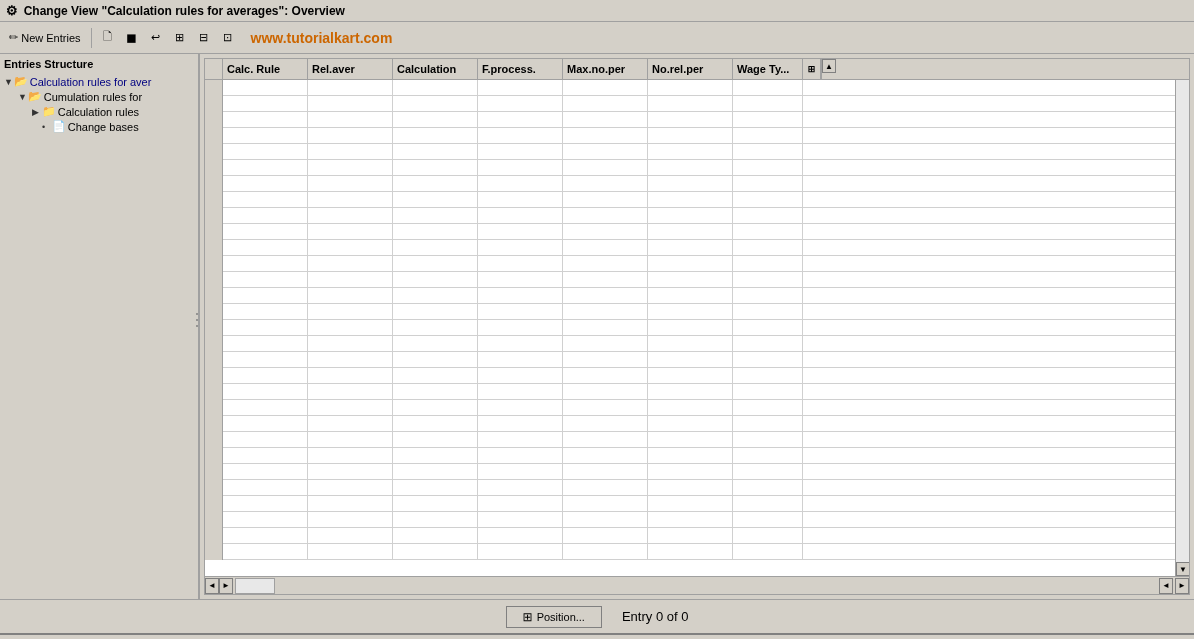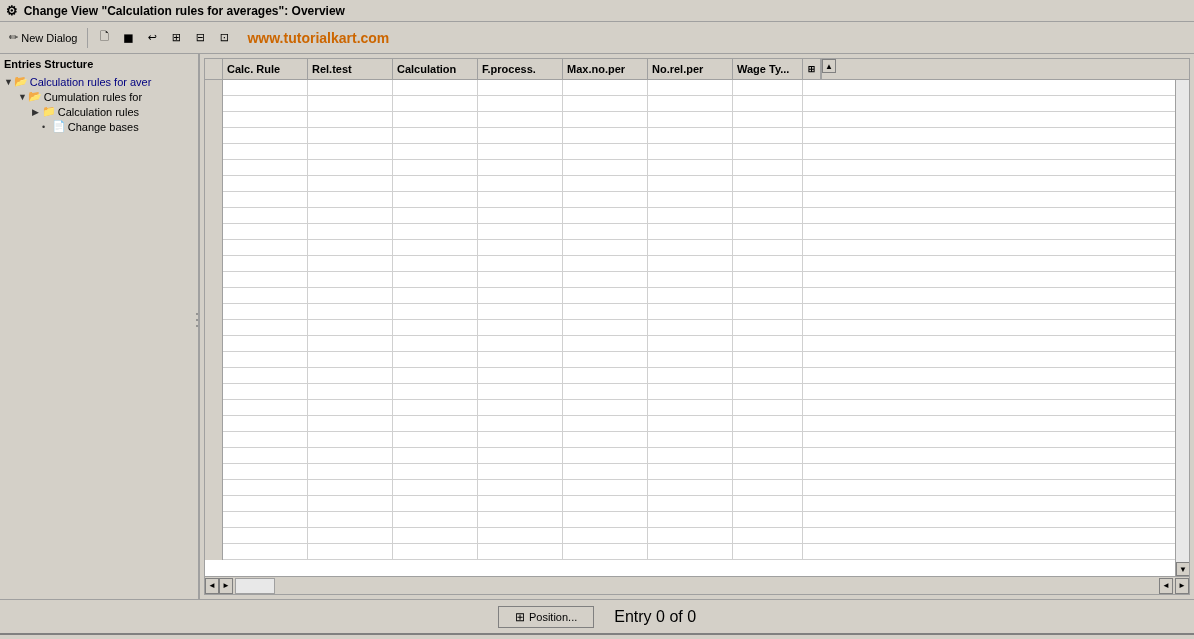--- a/index.html
+++ b/index.html
@@ -251,21 +251,21 @@
       border: 1px solid #808080;
       padding: 2px 16px;
       font-size: 11px;
       cursor: pointer;
       display: flex;
       align-items: center;
       gap: 4px;
       height: 22px;
     }
     .entry-info {
-      font-size: 16px;
+      font-size: 13px;
       color: #000;
     }
 
     
     .bottom-nav {
       display: flex;
       align-items: center;
       height: 28px;
       background: #d4d0c8;
       border-top: 2px solid #808080;
@@ -281,21 +281,21 @@
 <body>
 
 <div class="title-bar">
   <span class="title-icon">⚙</span>
   <strong>Change View "Calculation rules for averages": Overview</strong>
 </div>
 
 <div class="toolbar">
   <button class="toolbar-new-entries">
     <span style="margin-right:3px;">✏</span>
-    <span>New Dialog</span>
+    <span>New Entries</span>
   </button>
   <div class="toolbar-separator"></div>
   <button class="toolbar-btn" title="Copy">
     <span>🗋</span>
   </button>
   <button class="toolbar-btn" title="Save">
     <span style="font-size:13px;">◼</span>
   </button>
   <button class="toolbar-btn" title="Undo">
     <span>↩</span>
@@ -350,21 +350,21 @@
 
   <div style="flex:1; display:flex; flex-direction:column; margin: 2px; position: relative;">
     <div class="table-area">
 
       <div class="table-header">
         <div class="col-header row-num-col"></div>
         <div class="col-header col-calc-rule">
           <span>Calc. Rule</span>
         </div>
         <div class="col-header col-reltest">
-          <span>Rel.test</span>
+          <span>Rel.aver</span>
         </div>
         <div class="col-header col-cumulation">
           <span>Calculation</span>
         </div>
         <div class="col-header col-fprocess">
           <span>F.process.</span>
         </div>
         <div class="col-header col-maxnoper">
           <span>Max.no.per</span>
         </div>

